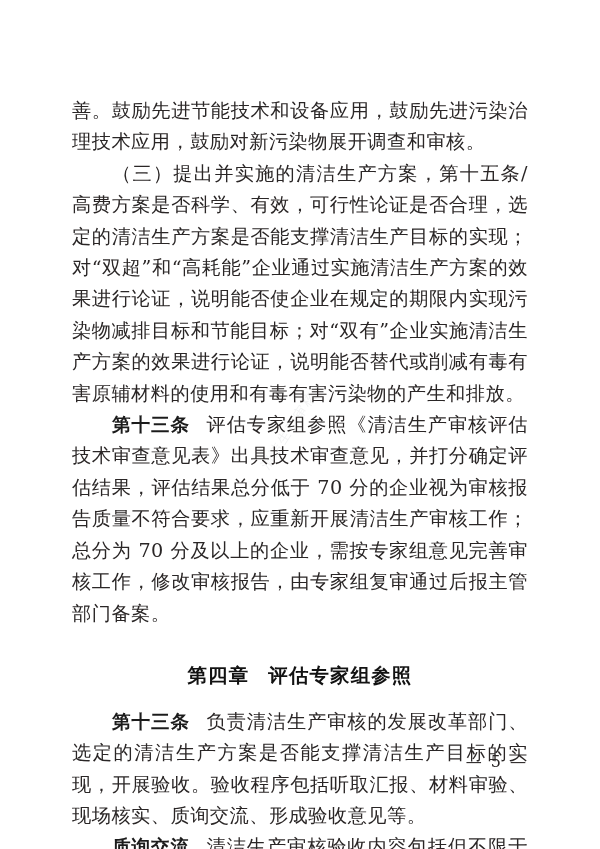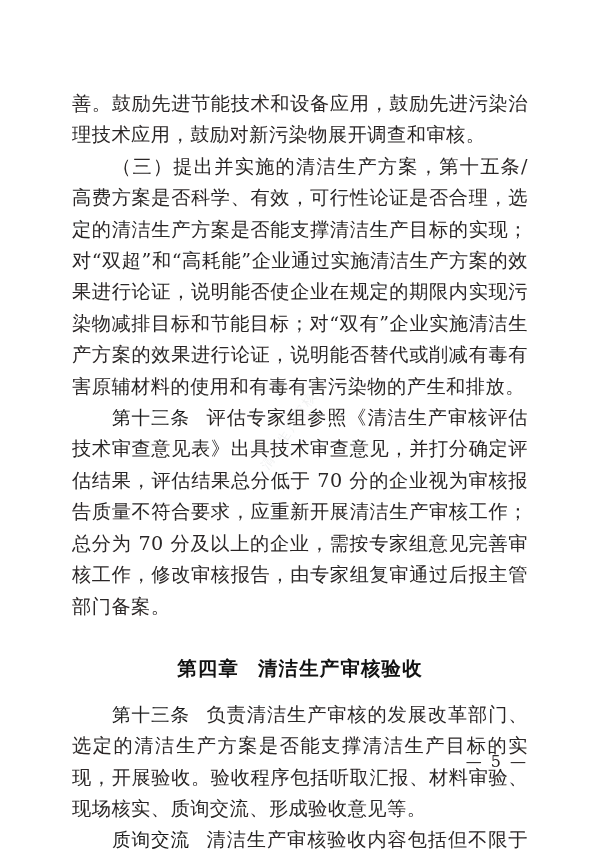--- a/index.html
+++ b/index.html
@@ -34,24 +34,24 @@
     font-size: 19.2px;
     line-height: 31.4px;
     letter-spacing: 0.5px;
     text-align: justify;
     text-justify: inter-character;
     text-indent: 40px;
     color: #2a2626;
     font-family: "DejaVu Serif", "Liberation Serif", serif;
     z-index: 2;
   }
-  .para.no-indent { text-indent: 0; }
+  .para.no-indent { text-indent: 0; margin-top: 7px; }
 
   .para .article-no {
-    font-weight: normal;
+    font-weight: bold;
     letter-spacing: 0.5px;
     font-family: "DejaVu Sans", "Liberation Sans", sans-serif;
     font-size: 18.6px;
     color: #1b1b1b;
   }
   .para .gap-after-article {
     display: inline-block;
     width: 16px;
   }
 
@@ -125,21 +125,21 @@
 
     <p class="para">（三）提出并实施的清洁生产方案，第十五条/高费方案是否科学、有效，可行性论证是否合理，选定的清洁生产方案是否能支撑清洁生产目标的实现；对“双超”和“高耗能”企业通过实施清洁生产方案的效果进行论证，说明能否使企业在规定的期限内实现污染物减排目标和节能目标；对“双有”企业实施清洁生产方案的效果进行论证，说明能否替代或削减有毒有害原辅材料的使用和有毒有害污染物的产生和排放。</p>
 
     <p class="para">
       <span class="article-no">第十三条</span><span class="gap-after-article"></span><span>评估专家组参照《清洁生产审核评估技术审查意见表》出具技术审查意见，并打分确定评估结果，评估结果总分低于 70 分的企业视为审核报告质量不符合要求，应重新开展清洁生产审核工作；总分为 70 分及以上的企业，需按专家组意见完善审核工作，修改审核报告，由专家组复审通过后报主管部门备案。</span>
     </p>
 
     <div class="spacer-sm"></div>
 
     <h2 class="chapter-heading">
-      <span>第四章</span><span class="chap-gap"></span><span>清洁生产审核验收</span>
+      <span>第四章</span><span class="chap-gap"></span><span>评估专家组参照</span>
     </h2>
 
     <div class="spacer-xs"></div>
 
     <p class="para">
       <span class="article-no">第十三条</span><span class="gap-after-article"></span><span>负责清洁生产审核的发展改革部门、选定的清洁生产方案是否能支撑清洁生产目标的实现，开展验收。验收程序包括听取汇报、材料审验、现场核实、质询交流、形成验收意见等。</span>
     </p>
 
     <p class="para">
       <span class="article-no">质询交流</span><span class="gap-after-article"></span><span>清洁生产审核验收内容包括但不限于以下内容：</span>

